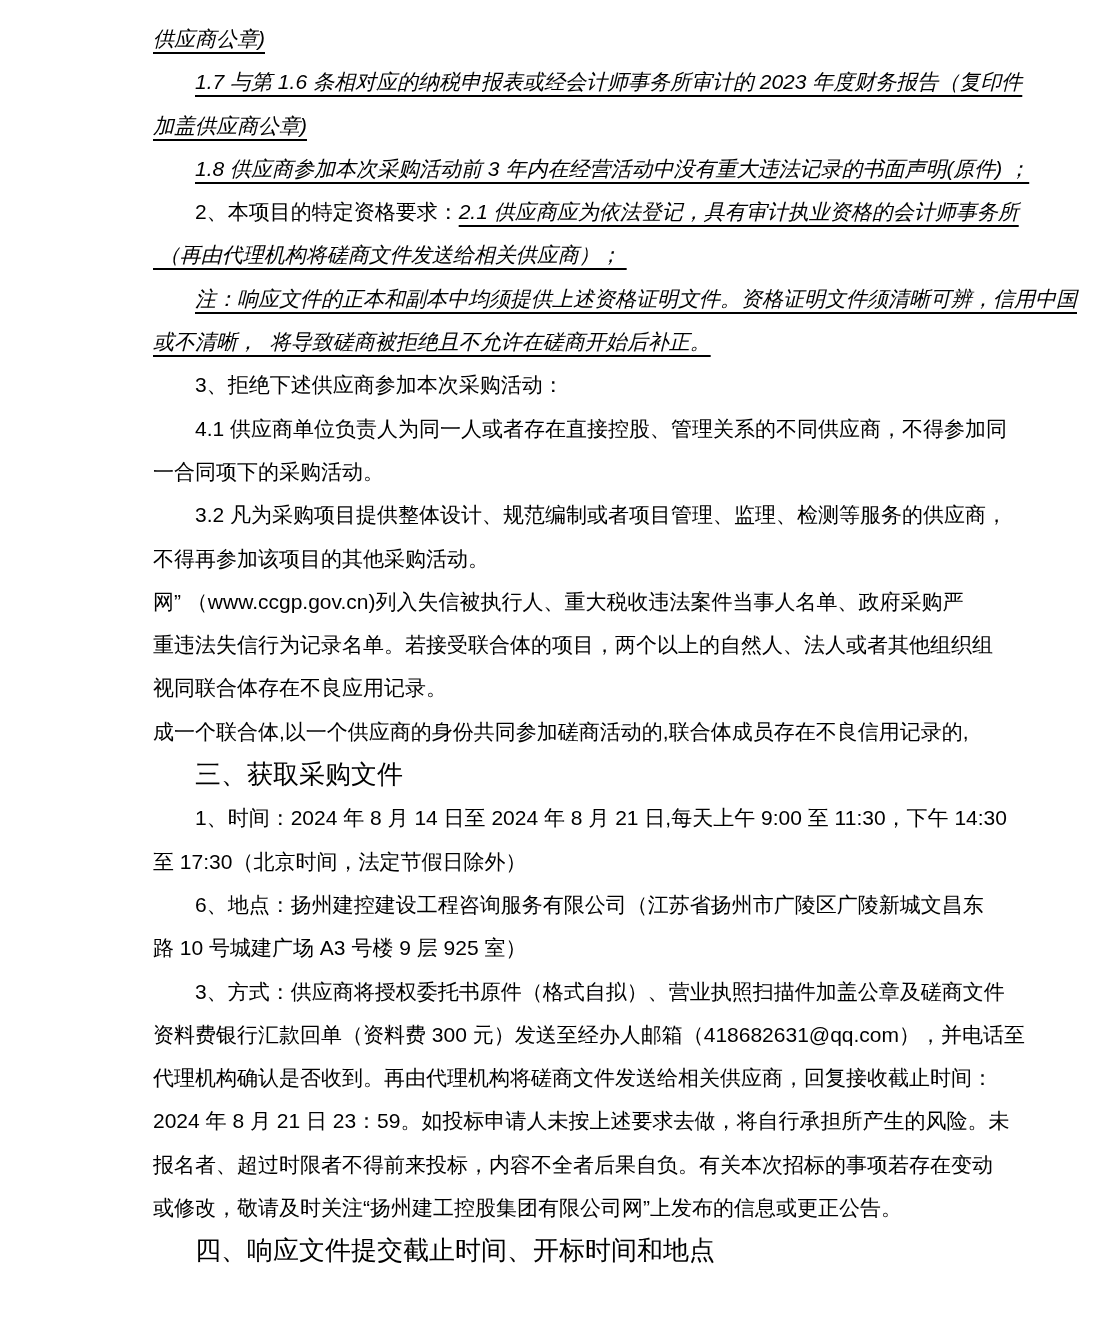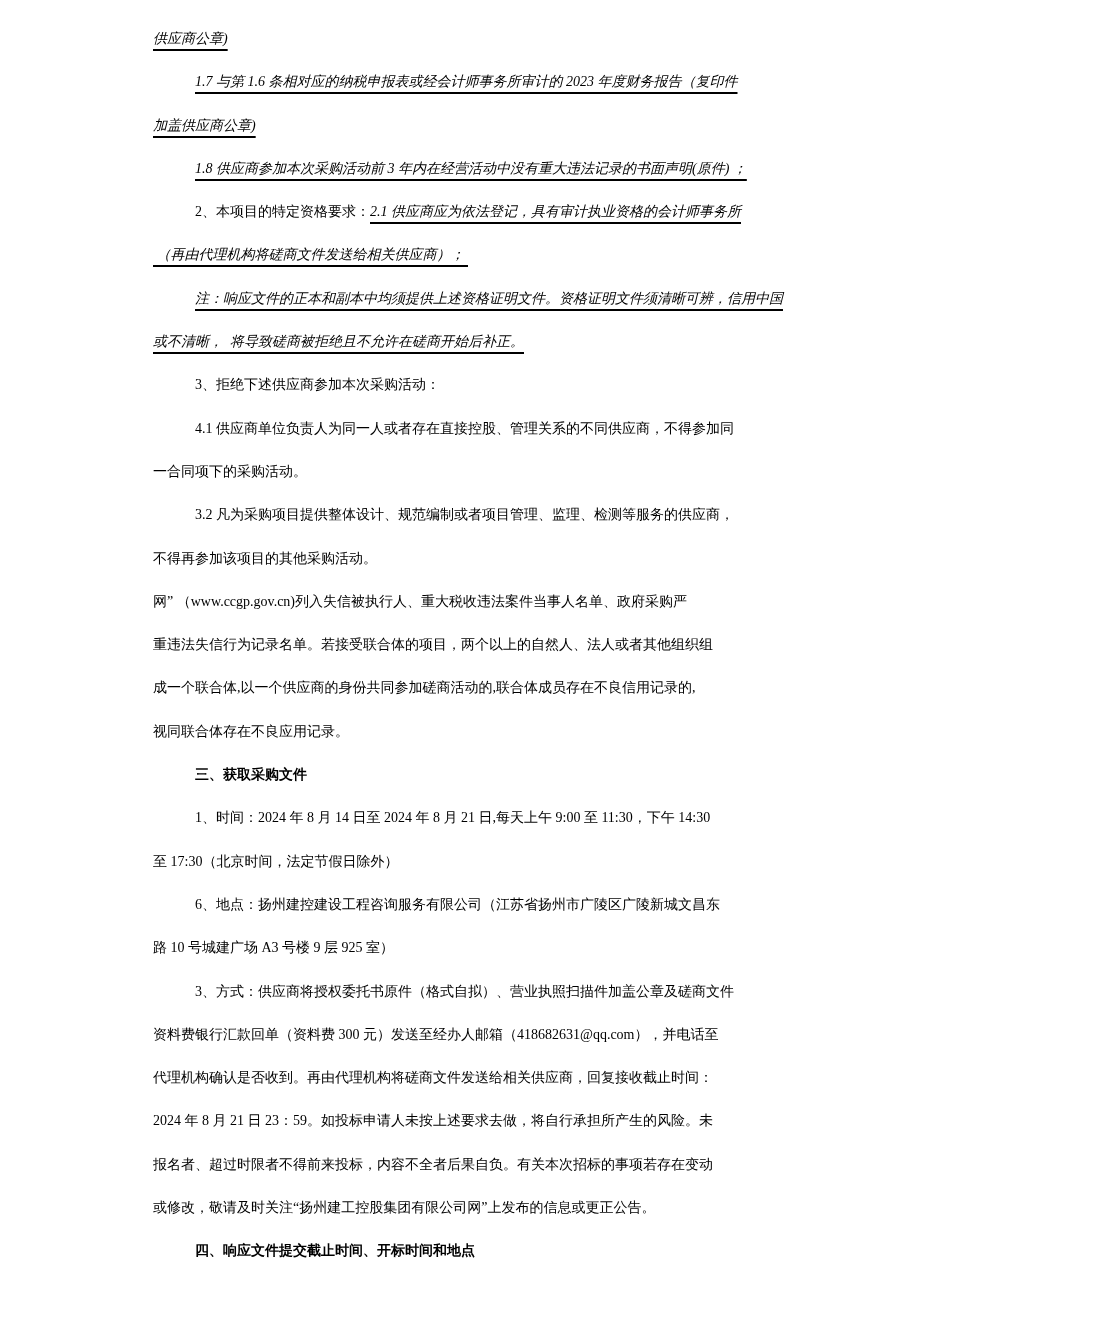--- a/index.html
+++ b/index.html
@@ -13,37 +13,37 @@
   }
   .content {
     position: absolute;
     left: 153px;
     top: 17px;
     width: 790px;
   }
   .line {
     height: 43.3px;
     line-height: 43.3px;
-    font-family: Liberation Serif, serif;
-    font-size: 14px;
+    font-family: Liberation Sans, sans-serif;
+    font-size: 21px;
     white-space: pre;
     text-decoration-skip-ink: none;
   }
   .indent { padding-left: 42px; }
   .iu {
     font-style: italic;
     text-decoration: underline;
     text-underline-offset: 6px;
     text-decoration-thickness: 1.5px;
     text-decoration-skip-ink: none;
   }
   .bold {
-    font-weight: bold;
+    font-weight: normal;
     font-family: "Liberation Sans", "DejaVu Sans", sans-serif;
-    font-size: 14px;
+    font-size: 26px;
   }
   .sp { letter-spacing: 2.5px; }
 </style>
 </head>
 <body>
 
 <div class="page">
   <div class="content">
 
     <div class="line iu">供应商公章)</div>
@@ -57,22 +57,22 @@
     <div class="line iu indent">注：响应文件的正本和副本中均须提供上述资格证明文件。资格证明文件须清晰可辨，信用中国</div>
     <div class="line iu">或不清晰，  将导致磋商被拒绝且不允许在磋商开始后补正。</div>
 
     <div class="line indent">3、拒绝下述供应商参加本次采购活动：</div>
     <div class="line indent">4.1 供应商单位负责人为同一人或者存在直接控股、管理关系的不同供应商，不得参加同</div>
     <div class="line">一合同项下的采购活动。</div>
     <div class="line indent">3.2 凡为采购项目提供整体设计、规范编制或者项目管理、监理、检测等服务的供应商，</div>
     <div class="line">不得再参加该项目的其他采购活动。</div>
     <div class="line">网” （www.ccgp.gov.cn)列入失信被执行人、重大税收违法案件当事人名单、政府采购严</div>
     <div class="line">重违法失信行为记录名单。若接受联合体的项目，两个以上的自然人、法人或者其他组织组</div>
+    <div class="line">视同联合体存在不良应用记录。</div>
     <div class="line">成一个联合体,以一个供应商的身份共同参加磋商活动的,联合体成员存在不良信用记录的,</div>
-    <div class="line">视同联合体存在不良应用记录。</div>
 
     <div class="line bold indent">三、获取采购文件</div>
 
     <div class="line indent">1、时间：2024 年 8 月 14 日至 2024 年 8 月 21 日,每天上午 9:00 至 11:30，下午 14:30</div>
     <div class="line">至 17:30（北京时间，法定节假日除外）</div>
     <div class="line indent">6、地点：扬州建控建设工程咨询服务有限公司（江苏省扬州市广陵区广陵新城文昌东</div>
     <div class="line">路 10 号城建广场 A3 号楼 9 层 925 室）</div>
     <div class="line indent">3、方式：供应商将授权委托书原件（格式自拟）、营业执照扫描件加盖公章及磋商文件</div>
     <div class="line">资料费银行汇款回单（资料费 300 元）发送至经办人邮箱（418682631@qq.com），并电话至</div>
     <div class="line">代理机构确认是否收到。再由代理机构将磋商文件发送给相关供应商，回复接收截止时间：</div>

